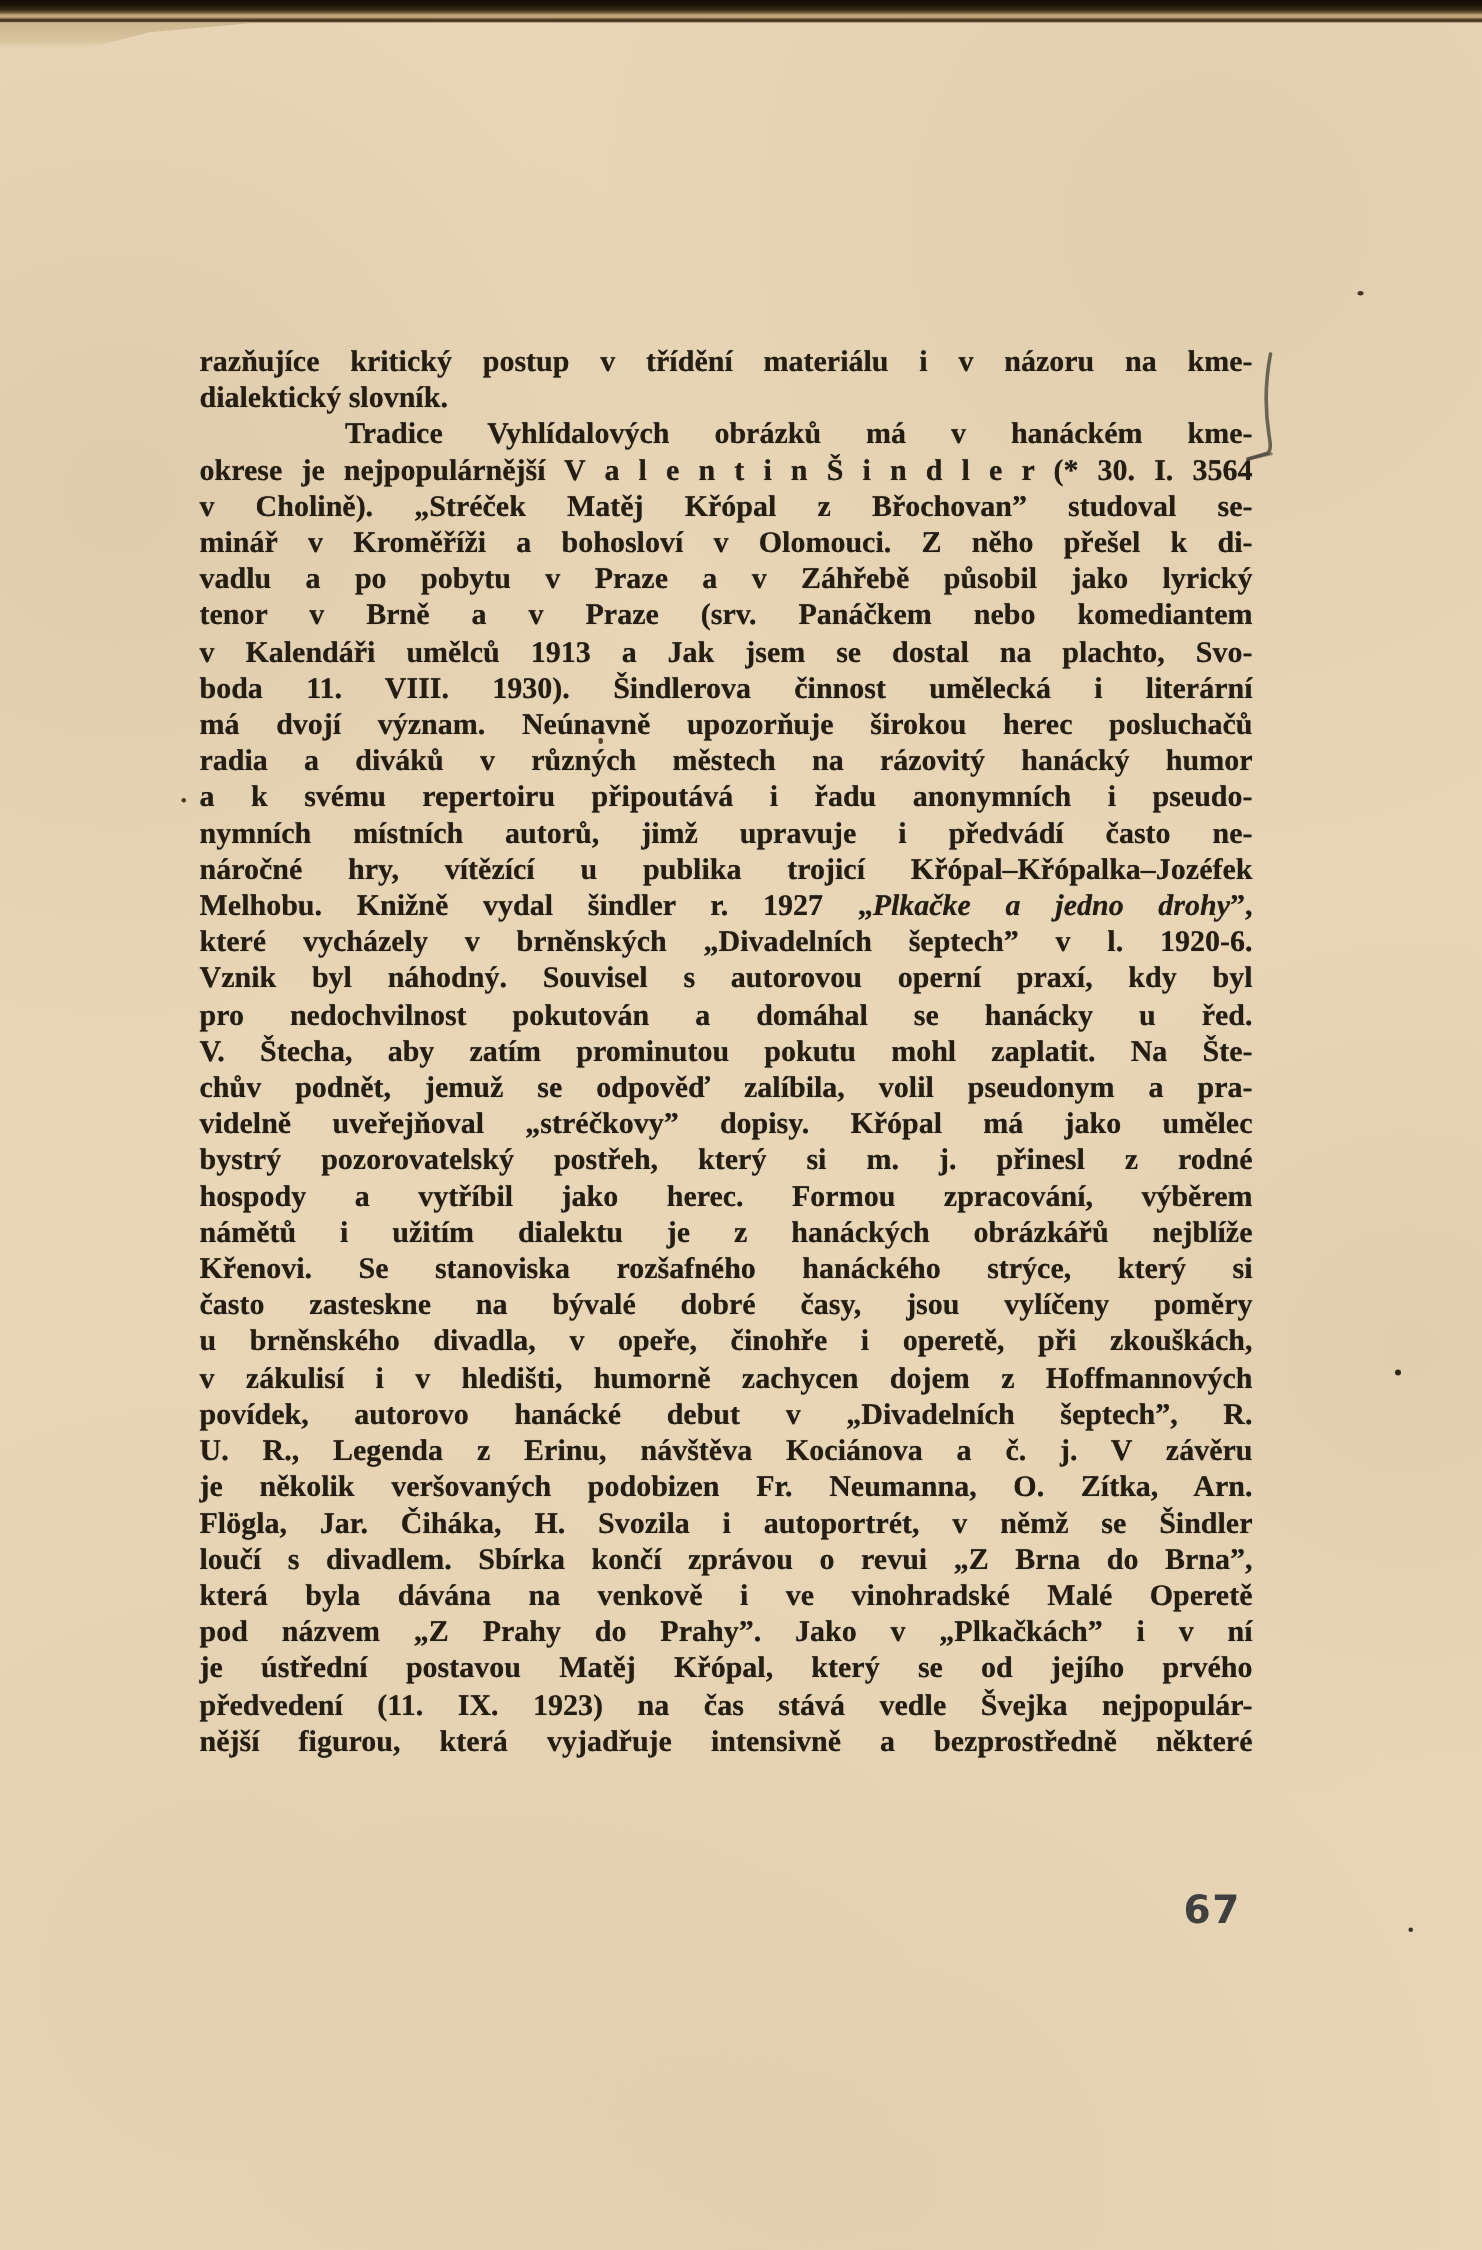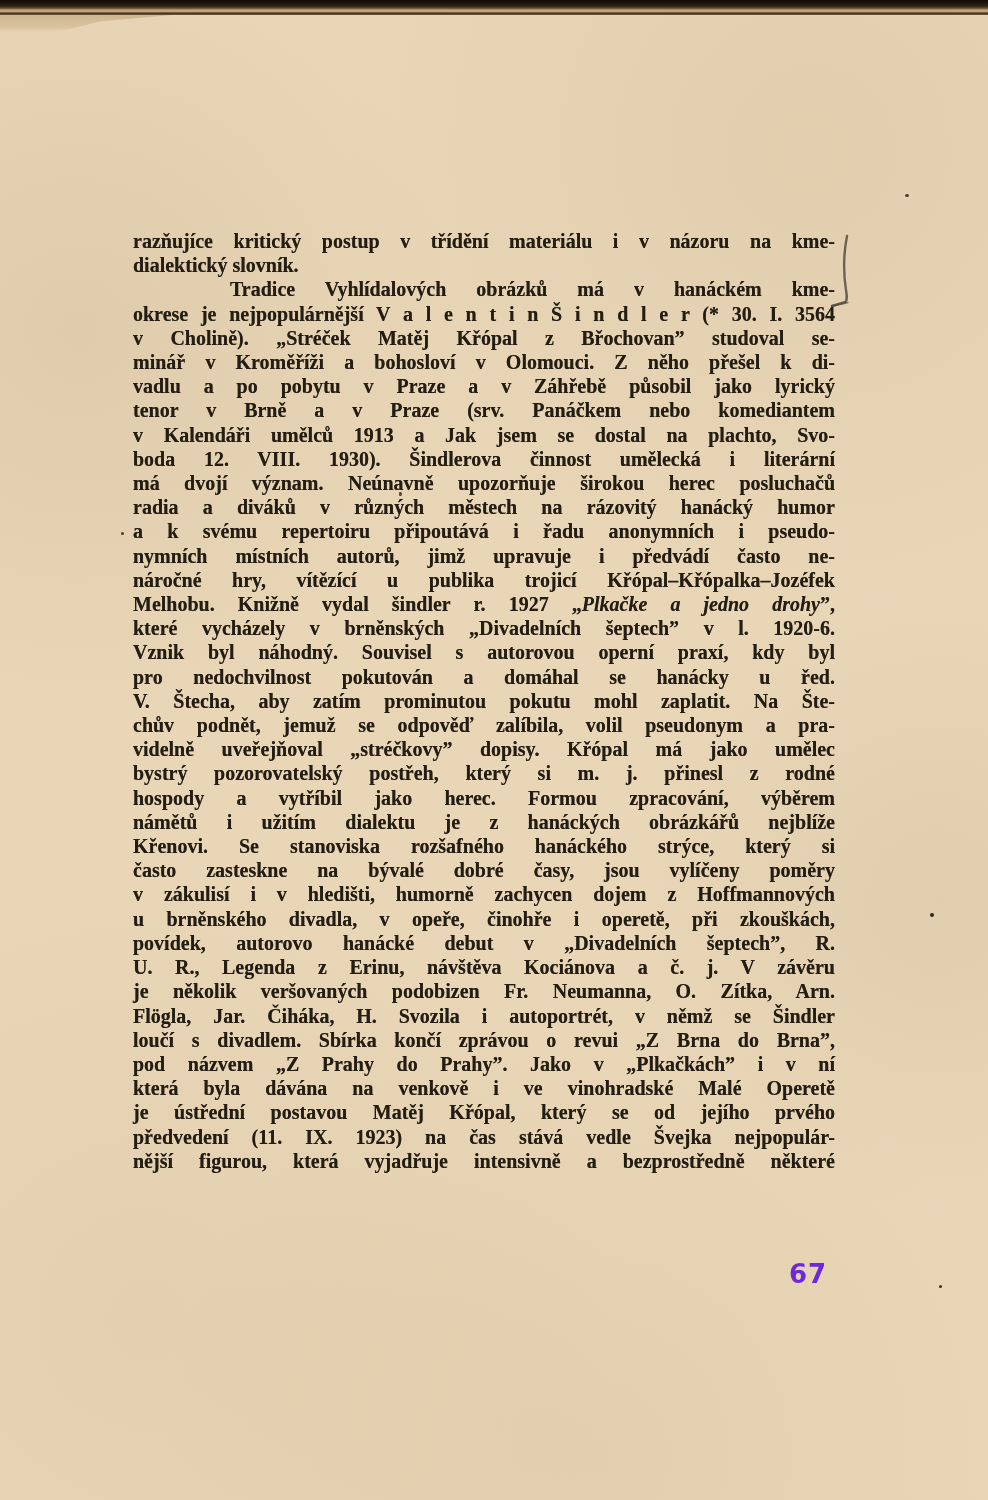--- a/index.html
+++ b/index.html
@@ -37,21 +37,21 @@
     color:#241d13;
     text-shadow:0 0 .5px rgba(36,29,19,.65);
   }
   .line{white-space:nowrap;text-align:justify;text-align-last:justify;}
   .line.short{text-align-last:left;}
   .line.indent{padding-left:97px;}
   .line em{font-style:italic;font-weight:700;}
   .page-number{
     position:absolute;left:789px;top:1259px;
     font-family:"DejaVu Sans", sans-serif;font-weight:700;
-    font-size:26px;color:#6d28d9;letter-spacing:1px;
+    font-size:26px;color:#404040;letter-spacing:1px;
   }
   .pencil-mark{position:absolute;left:820px;top:228px;pointer-events:none;}
   .speck{position:absolute;border-radius:50%;pointer-events:none;}
   .speck.s1{left:905px;top:194px;width:4px;height:3px;background:#4a3826;}
   .speck.s2{left:930px;top:913px;width:4px;height:4px;background:#30271c;}
   .speck.s3{left:939px;top:1285px;width:3px;height:3px;background:#3a2f22;}
   .speck.s4{left:121px;top:532px;width:3px;height:3px;background:#4a3826;}
   .speck.s5{left:399px;top:492px;width:3px;height:4px;background:#55432e;border-radius:40% 60% 60% 40%;}
 </style>
 </head>
@@ -64,47 +64,47 @@
 <main class="text-block">
     <div class="line">razňujíce kritický postup v třídění materiálu i v názoru na kme-</div>
     <div class="line short">dialektický slovník.</div>
     <div class="line indent">Tradice Vyhlídalových obrázků má v hanáckém kme-</div>
     <div class="line">okrese je nejpopulárnější V a l e n t i n Š i n d l e r (* 30. I. 3564</div>
     <div class="line">v Cholině). „Stréček Matěj Křópal z Břochovan” studoval se-</div>
     <div class="line">minář v Kroměříži a bohosloví v Olomouci. Z něho přešel k di-</div>
     <div class="line">vadlu a po pobytu v Praze a v Záhřebě působil jako lyrický</div>
     <div class="line">tenor v Brně a v Praze (srv. Panáčkem nebo komediantem</div>
     <div class="line">v Kalendáři umělců 1913 a Jak jsem se dostal na plachto, Svo-</div>
-    <div class="line">boda 12. VIII. 1930). Šindlerova činnost umělecká i literární</div>
+    <div class="line">boda 11. VIII. 1930). Šindlerova činnost umělecká i literární</div>
     <div class="line">má dvojí význam. Neúnavně upozorňuje širokou herec posluchačů</div>
     <div class="line">radia a diváků v různých městech na rázovitý hanácký humor</div>
     <div class="line">a k svému repertoiru připoutává i řadu anonymních i pseudo-</div>
     <div class="line">nymních místních autorů, jimž upravuje i předvádí často ne-</div>
     <div class="line">náročné hry, vítězící u publika trojicí Křópal–Křópalka–Jozéfek</div>
     <div class="line"><span>Melhobu. Knižně vydal šindler r. 1927 „</span><em>Plkačke a jedno drohy</em><span>”,</span></div>
     <div class="line">které vycházely v brněnských „Divadelních šeptech” v l. 1920-6.</div>
     <div class="line">Vznik byl náhodný. Souvisel s autorovou operní praxí, kdy byl</div>
     <div class="line">pro nedochvilnost pokutován a domáhal se hanácky u řed.</div>
     <div class="line">V. Štecha, aby zatím prominutou pokutu mohl zaplatit. Na Šte-</div>
     <div class="line">chův podnět, jemuž se odpověď zalíbila, volil pseudonym a pra-</div>
     <div class="line">videlně uveřejňoval „stréčkovy” dopisy. Křópal má jako umělec</div>
     <div class="line">bystrý pozorovatelský postřeh, který si m. j. přinesl z rodné</div>
     <div class="line">hospody a vytříbil jako herec. Formou zpracování, výběrem</div>
     <div class="line">námětů i užitím dialektu je z hanáckých obrázkářů nejblíže</div>
     <div class="line">Křenovi. Se stanoviska rozšafného hanáckého strýce, který si</div>
     <div class="line">často zasteskne na bývalé dobré časy, jsou vylíčeny poměry</div>
+    <div class="line">u brněnského divadla, v opeře, činohře i operetě, při zkouškách,</div>
     <div class="line">v zákulisí i v hledišti, humorně zachycen dojem z Hoffmannových</div>
-    <div class="line">u brněnského divadla, v opeře, činohře i operetě, při zkouškách,</div>
     <div class="line">povídek, autorovo hanácké debut v „Divadelních šeptech”, R.</div>
     <div class="line">U. R., Legenda z Erinu, návštěva Kociánova a č. j. V závěru</div>
     <div class="line">je několik veršovaných podobizen Fr. Neumanna, O. Zítka, Arn.</div>
     <div class="line">Flögla, Jar. Čiháka, H. Svozila i autoportrét, v němž se Šindler</div>
     <div class="line">loučí s divadlem. Sbírka končí zprávou o revui „Z Brna do Brna”,</div>
+    <div class="line">která byla dávána na venkově i ve vinohradské Malé Operetě</div>
     <div class="line">pod názvem „Z Prahy do Prahy”. Jako v „Plkačkách” i v ní</div>
-    <div class="line">která byla dávána na venkově i ve vinohradské Malé Operetě</div>
     <div class="line">je ústřední postavou Matěj Křópal, který se od jejího prvého</div>
     <div class="line">předvedení (11. IX. 1923) na čas stává vedle Švejka nejpopulár-</div>
     <div class="line">nější figurou, která vyjadřuje intensivně a bezprostředně některé</div>
   </main>
 
 <svg class="pencil-mark" width="50" height="90" viewBox="0 0 50 90">
   <path d="M27 8 C23.5 26 23.5 46 26 62 C27 68 27.5 71 25.5 74 L12 78" fill="none" stroke="#4a4238" stroke-width="2.4" stroke-linecap="round" opacity="0.78"></path>
   <path d="M12 78 L27.5 74.5" fill="none" stroke="#4a4238" stroke-width="2" stroke-linecap="round" opacity="0.6"></path>
 </svg>
 

